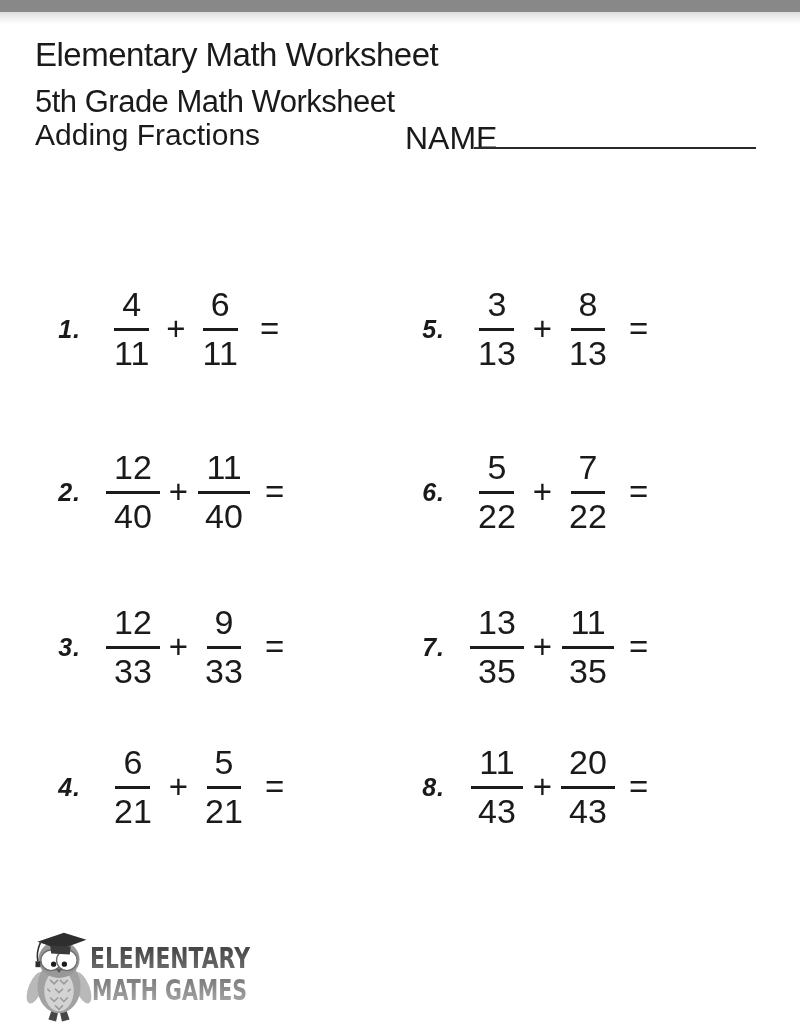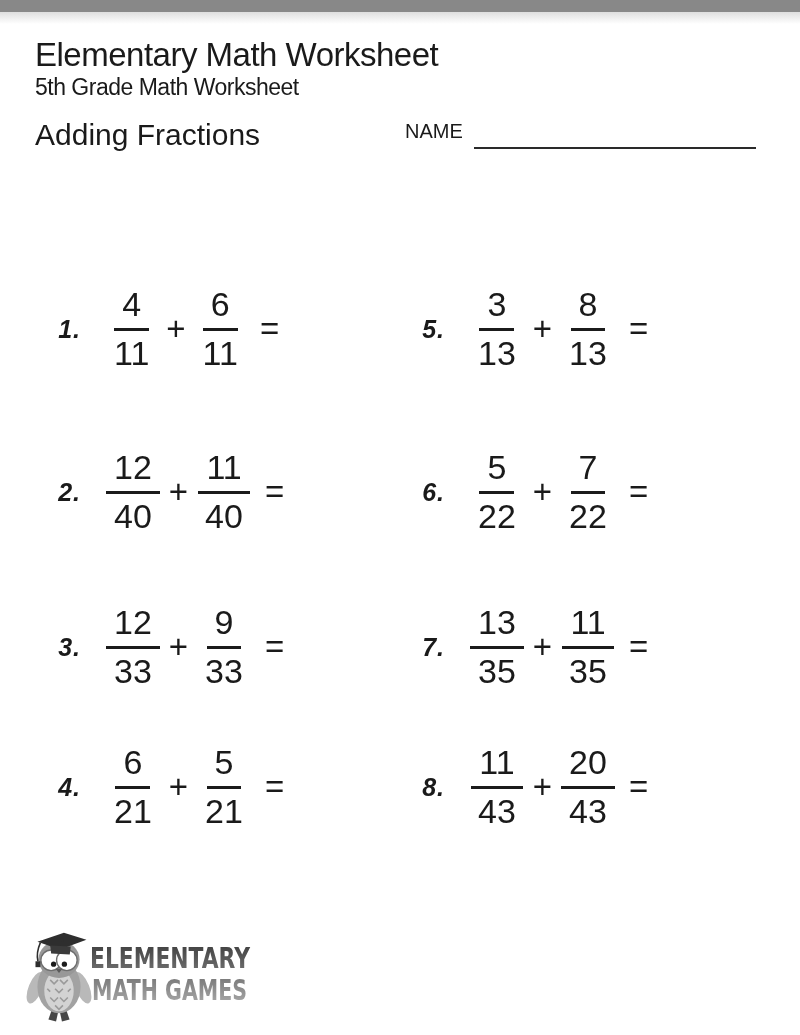--- a/index.html
+++ b/index.html
@@ -12,23 +12,23 @@
     font-family:"Liberation Sans", sans-serif;
     color:#1a1a1a;
     overflow:hidden;
   }
   .scan-edge {
     position:absolute; top:0; left:0; width:100%; height:12px;
     background:linear-gradient(to bottom,#dededе,#dedede 30%,#ffffff);
     background:linear-gradient(to bottom,#dedede,#ffffff);
   }
   .h-title   { position:absolute; left:35px; top:24px;  font-size:33px; letter-spacing:-0.5px; white-space:nowrap; }
-  .h-sub     { position:absolute; left:35px; top:62px;  font-size:23px; letter-spacing:-0.5px; white-space:nowrap; }
+  .h-sub     { position:absolute; left:35px; top:72px;  font-size:31px; letter-spacing:-0.5px; white-space:nowrap; }
   .h-topic   { position:absolute; left:35px; top:106px; font-size:30px; white-space:nowrap; }
-  .name-label{ position:absolute; left:405px; top:108px; font-size:20px; }
+  .name-label{ position:absolute; left:405px; top:108px; font-size:32px; }
   .name-line { position:absolute; left:474px; top:135px; width:282px; height:2px; background:#2a2a2a; }
 
   .problem {
     position:absolute;
     height:96px;
     display:flex;
     align-items:center;
     white-space:nowrap;
   }
   .pnum {

